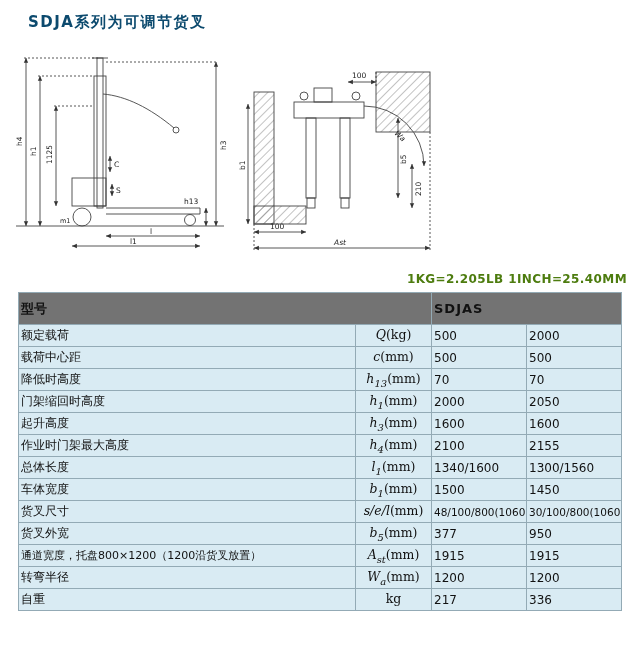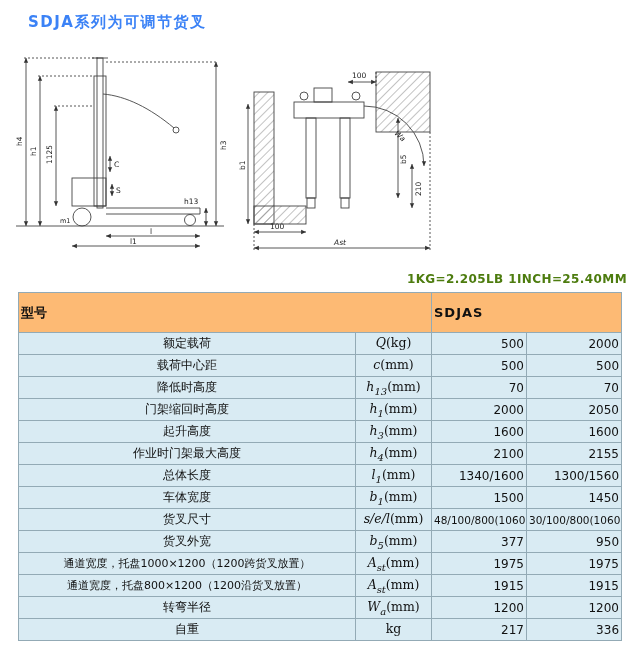--- a/index.html
+++ b/index.html
@@ -6,21 +6,21 @@
   html,body { background:#ffffff; }
   body {
     width:639px; height:664px;
     font-family:"DejaVu Sans","Liberation Sans",sans-serif;
     color:#1a1a1a;
   }
   .page { position:relative; width:639px; height:664px; background:#fff; overflow:hidden; }
 
   .title {
     position:absolute; left:28px; top:13px;
-    font-size:15px; font-weight:bold; letter-spacing:1.5px; color:#3b82f6;
+    font-size:15px; font-weight:bold; letter-spacing:1.5px; color:#0c4a6e;
   }
 
   .drawings-wrap { position:absolute; left:8px; top:46px; width:624px; height:224px; }
 
   .conv {
     position:absolute; right:12px; top:272px;
     font-size:12px; font-weight:bold; letter-spacing:0.4px; color:#4d7c0f;
   }
 
   table.spec {
@@ -28,34 +28,34 @@
     border-collapse:collapse; table-layout:fixed;
     font-size:12px; color:#111;
   }
   .spec th, .spec td {
     border:1px solid #93aab5;
     background:#d9ebf3;
     height:22px;
     padding:0 2px;
     overflow:hidden; white-space:nowrap;
   }
-  .spec th { background:#fdba74; font-size:13px; font-weight:bold; height:40px; }
+  .spec th { background:#737373; font-size:13px; font-weight:bold; height:32px; }
   .h-model { text-align:left; padding-left:8px; }
   .h-sdjas { text-align:left; letter-spacing:1px; }
-  .c-name { text-align:center; padding-left:8px; }
+  .c-name { text-align:left; padding-left:8px; }
   .c-name.small { font-size:11px; }
   .c-sym {
     text-align:center;
     font-family:"DejaVu Serif","Liberation Serif",serif;
     font-size:12.5px;
   }
   .c-sym .sym { font-style:italic; }
   .c-sym sub { font-style:italic; font-size:10px; }
   .c-sym .unit { font-style:normal; }
-  .c-val { text-align:right; }
+  .c-val { text-align:left; }
   .c-val.tight { font-size:10.5px; }
 
   svg text { fill:#222; }
 </style>
 </head>
 <body>
 
 <div class="page">
 
   <div class="title">SDJA系列为可调节货叉</div>
@@ -234,26 +234,20 @@
       <td class="c-val tight">48/100/800(1060)</td>
       <td class="c-val tight">30/100/800(1060)</td>
     </tr>
     <tr>
       <td class="c-name">货叉外宽</td>
       <td class="c-sym"><span class="sym">b</span><sub>5</sub><span class="unit">(mm)</span></td>
       <td class="c-val">377</td>
       <td class="c-val">950</td>
     </tr>
     <tr>
-      <td class="c-name small">通道宽度，托盘1000×1200（1200跨货叉放置）</td>
-      <td class="c-sym"><span class="sym">A</span><sub>st</sub><span class="unit">(mm)</span></td>
-      <td class="c-val">1975</td>
-      <td class="c-val">1975</td>
-    </tr>
-    <tr>
       <td class="c-name small">通道宽度，托盘800×1200（1200沿货叉放置）</td>
       <td class="c-sym"><span class="sym">A</span><sub>st</sub><span class="unit">(mm)</span></td>
       <td class="c-val">1915</td>
       <td class="c-val">1915</td>
     </tr>
     <tr>
       <td class="c-name">转弯半径</td>
       <td class="c-sym"><span class="sym">W</span><sub>a</sub><span class="unit">(mm)</span></td>
       <td class="c-val">1200</td>
       <td class="c-val">1200</td>

